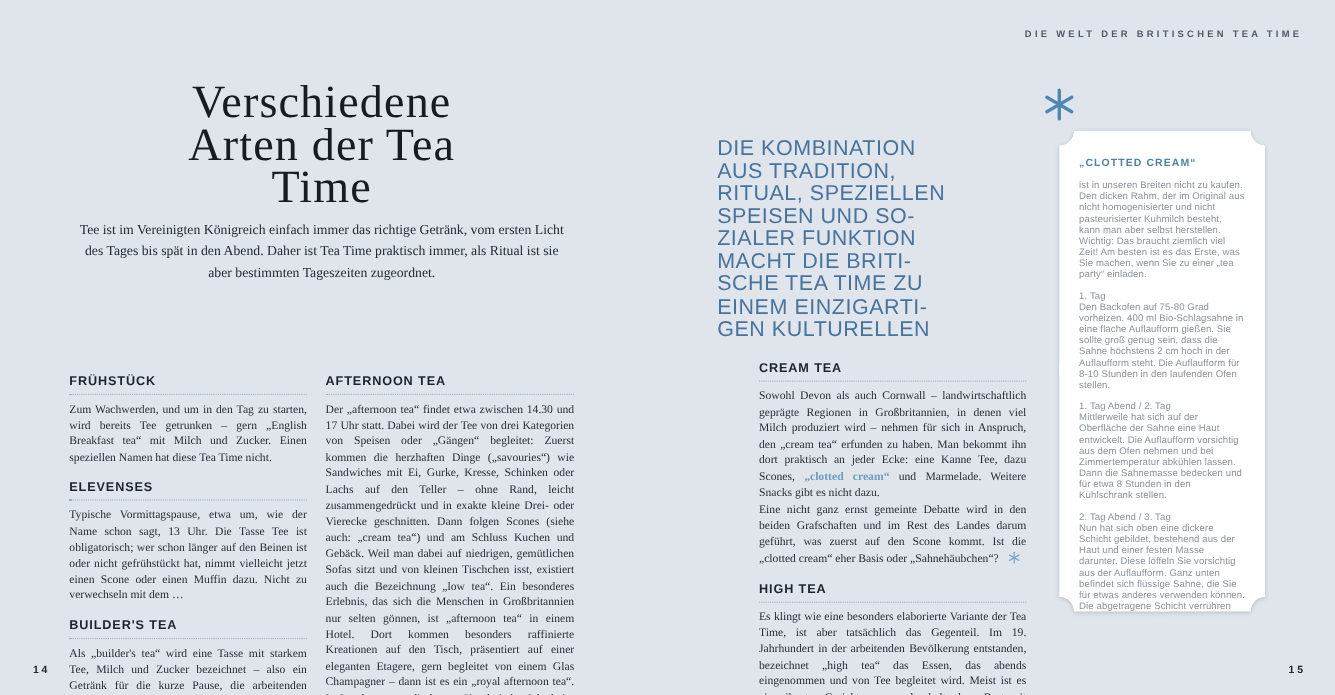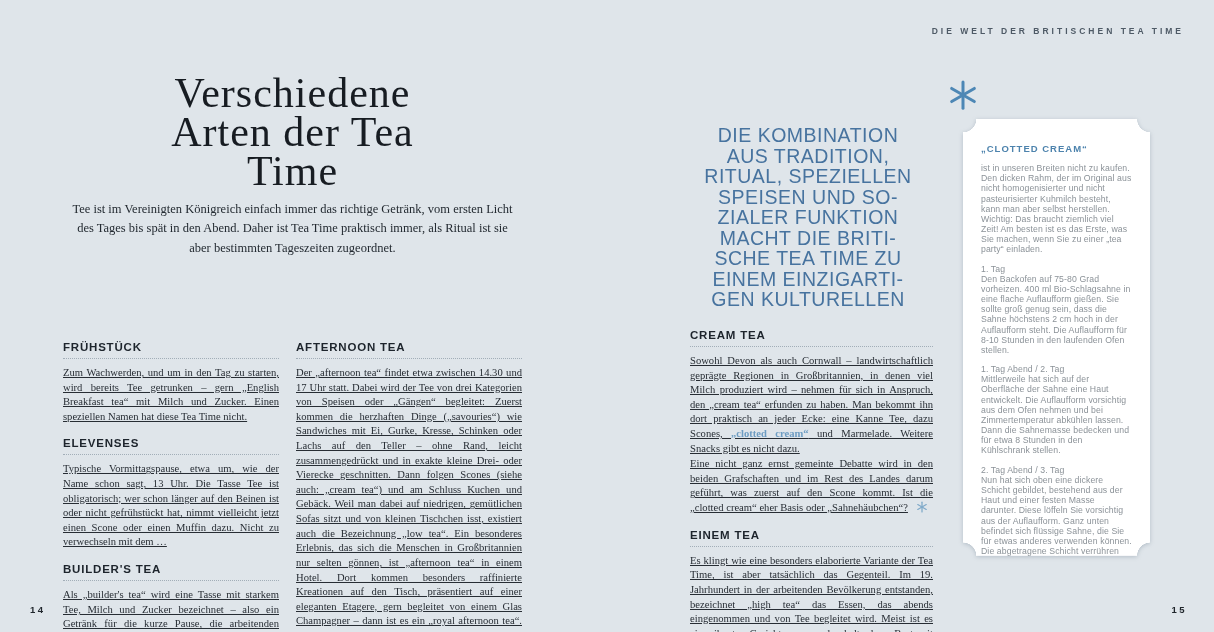--- a/index.html
+++ b/index.html
@@ -48,29 +48,28 @@
     font-size: 11.5px; font-weight: 700; letter-spacing: 0.8px;
     color: #1d242c;
     padding-bottom: 5px;
     border-bottom: 1px dotted #a2aeb8;
     margin-bottom: 7px;
   }
   .section-body {
     font-family: "Liberation Serif", "DejaVu Serif", serif;
     font-size: 10.6px; line-height: 1.38; color: #272d34;
     text-align: justify;
-    text-decoration: underline;
   }
   .section-body p + p { margin-top: 1px; }
   .accent-text { color: #6d9cc2; font-weight: 700; }
 
   
   .pull-quote {
-    position: absolute; left: 696px; top: 125px; width: 224px;
-    text-align: center;
+    position: absolute; left: 652px; top: 125px; width: 224px;
+    text-align: left;
     color: #47739f;
     font-size: 19.5px; line-height: 20.5px; font-weight: 400;
     letter-spacing: 0.5px;
   }
 
   
   .recipe-box {
     position: absolute; left: 963px; top: 119px; width: 187px; height: 437px;
     padding: 24px 18px 0 18px;
     overflow: hidden;
@@ -169,21 +168,21 @@
         <p><span>Eine nicht ganz ernst gemeinte Debatte wird in den beiden Grafschaften und im Rest des Landes darum geführt, was zuerst auf den Scone kommt. Ist die „clotted cream“ eher Basis oder „Sahnehäubchen“?</span><span class="asterisk-small"><svg viewBox="0 0 32 32">
                 <g stroke="#7fa9c9" stroke-width="3.4" stroke-linecap="round">
                   <line x1="16" y1="3" x2="16" y2="29"></line>
                   <line x1="4.7" y1="9.5" x2="27.3" y2="22.5"></line>
                   <line x1="4.7" y1="22.5" x2="27.3" y2="9.5"></line>
                 </g>
               </svg></span></p>
       </div>
     </div>
     <div class="section">
-      <div class="section-title">EINEM TEA</div>
+      <div class="section-title">HIGH TEA</div>
       <div class="section-body">Es klingt wie eine besonders elaborierte Variante der Tea Time, ist aber tatsächlich das Gegenteil. Im 19. Jahrhundert in der arbeitenden Bevölkerung entstanden, bezeichnet „high tea“ das Essen, das abends eingenommen und von Tee begleitet wird. Meist ist es ein pikantes Gericht, warm oder kalt, dann Brot mit Butter und Marmelade oder Kuchen.</div>
     </div>
   </div>
 
   <div class="asterisk-large">
     <svg viewBox="0 0 32 32">
         <g stroke="#4d87b5" stroke-width="3.2" stroke-linecap="round">
           <line x1="16" y1="2" x2="16" y2="30"></line>
           <line x1="3.9" y1="9" x2="28.1" y2="23"></line>
           <line x1="3.9" y1="23" x2="28.1" y2="9"></line>

